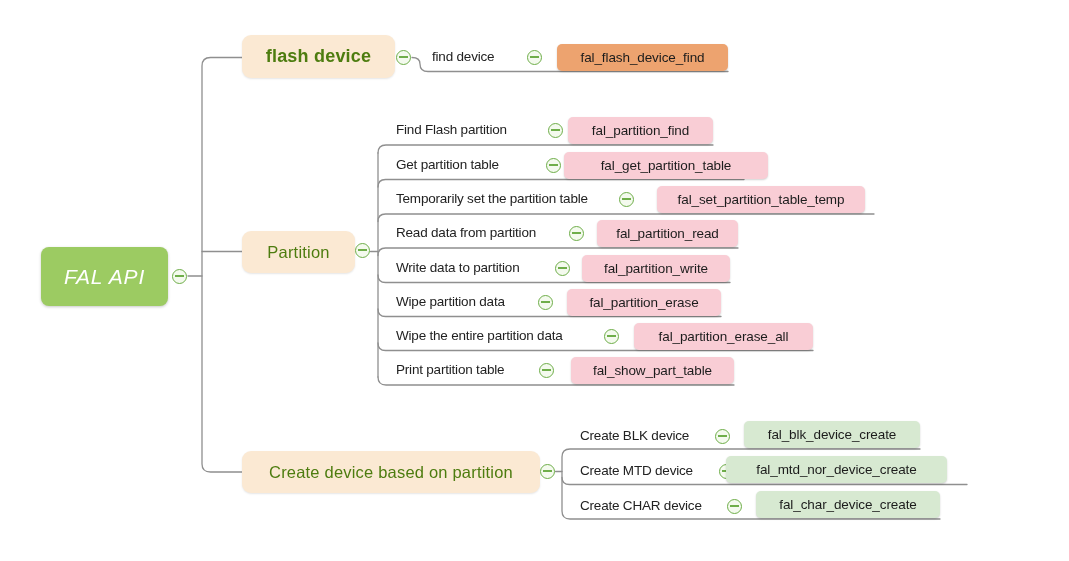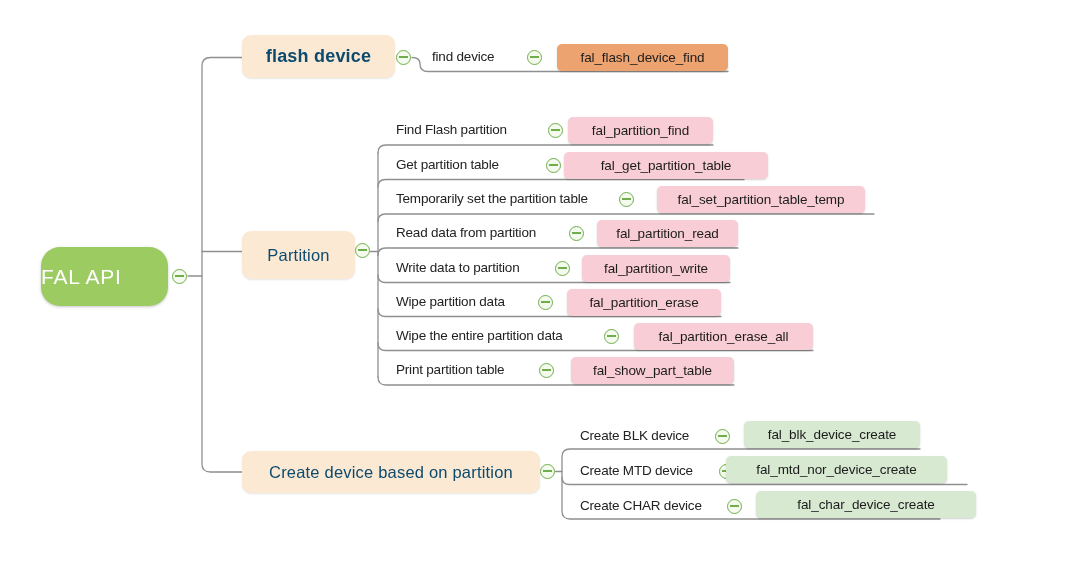--- a/index.html
+++ b/index.html
@@ -4,27 +4,27 @@
 <style>
   html,body { margin:0; padding:0; background:#fff; }
   .canvas {
     position:relative; width:1069px; height:561px; overflow:hidden;
     background:#fff; font-family:"Liberation Sans","DejaVu Sans",sans-serif;
   }
   .connectors { position:absolute; left:0; top:0; width:1069px; height:561px; }
   .connectors path { fill:none; stroke:var(--line-gray,#8f8f8f); stroke-width:1.3; stroke-linecap:round; }
 
   .root-box {
-    position:absolute; display:flex; align-items:center; justify-content:flex-start;
-    background:var(--root-green,#9ccb62); color:#fff; border-radius:19px;
-    font-size:21px; letter-spacing:0.8px; box-shadow:0 1px 3px rgba(0,0,0,0.22);
+    position:absolute; display:flex; align-items:center; justify-content:center;
+    background:var(--root-green,#9ccb62); color:#fff; border-radius:8px;
+    font-size:21px; letter-spacing:0.8px; box-shadow:0 1px 3px rgba(0,0,0,0.22);font-style:italic;
   }
   .branch-box {
     position:absolute; display:flex; align-items:center; justify-content:center;
-    background:var(--branch-cream,#fbe9d3); border-radius:9px; color:#0c4a6e;
+    background:var(--branch-cream,#fbe9d3); border-radius:9px; color:#4d7c0f;
     font-size:16.5px; letter-spacing:0.2px; box-shadow:0 1px 2px rgba(0,0,0,0.10);
     white-space:nowrap;
   }
   .branch-box.bold { font-weight:bold; font-size:18px; }
   .leaf-label {
     position:absolute; font-size:13.5px; color:#222222; white-space:nowrap; letter-spacing:-0.2px;
   }
   .code-box {
     position:absolute; height:27px; display:flex; align-items:center; justify-content:center;
     border-radius:5px; font-size:13.5px; color:#1c1c1c; white-space:nowrap;
@@ -81,21 +81,21 @@
     <span>flash device</span>
   </div>
   <div class="collapse" style="left:396px;top:50px"></div>
 
   <span class="leaf-label" style="left:432px;top:49px">find device</span>
   <div class="collapse" style="left:527px;top:50px"></div>
   <div class="code-box leaf-orange" style="left:557px;top:44px;width:171px">
     <span>fal_flash_device_find</span>
   </div>
 
-  <div class="branch-box" style="left:242px;top:231px;width:113px;height:48px">
+  <div class="branch-box" style="left:242px;top:231px;width:113px;height:42px">
     <span>Partition</span>
   </div>
   <div class="collapse" style="left:355px;top:243px"></div>
 
   <span class="leaf-label" style="left:396px;top:122px">Find Flash partition</span>
   <div class="collapse" style="left:548px;top:123px"></div>
   <div class="code-box leaf-pink" style="left:568px;top:117px;width:145px">
     <span>fal_partition_find</span>
   </div>
 
@@ -153,17 +153,17 @@
   </div>
 
   <span class="leaf-label" style="left:580px;top:463px">Create MTD device</span>
   <div class="collapse" style="left:719px;top:464px"></div>
   <div class="code-box leaf-green" style="left:726px;top:456px;width:221px">
     <span>fal_mtd_nor_device_create</span>
   </div>
 
   <span class="leaf-label" style="left:580px;top:498px">Create CHAR device</span>
   <div class="collapse" style="left:727px;top:499px"></div>
-  <div class="code-box leaf-green" style="left:756px;top:491px;width:220px">
+  <div class="code-box leaf-green" style="left:756px;top:491px;width:184px">
     <span>fal_char_device_create</span>
   </div>
 
 </div>
 
 </body></html>

